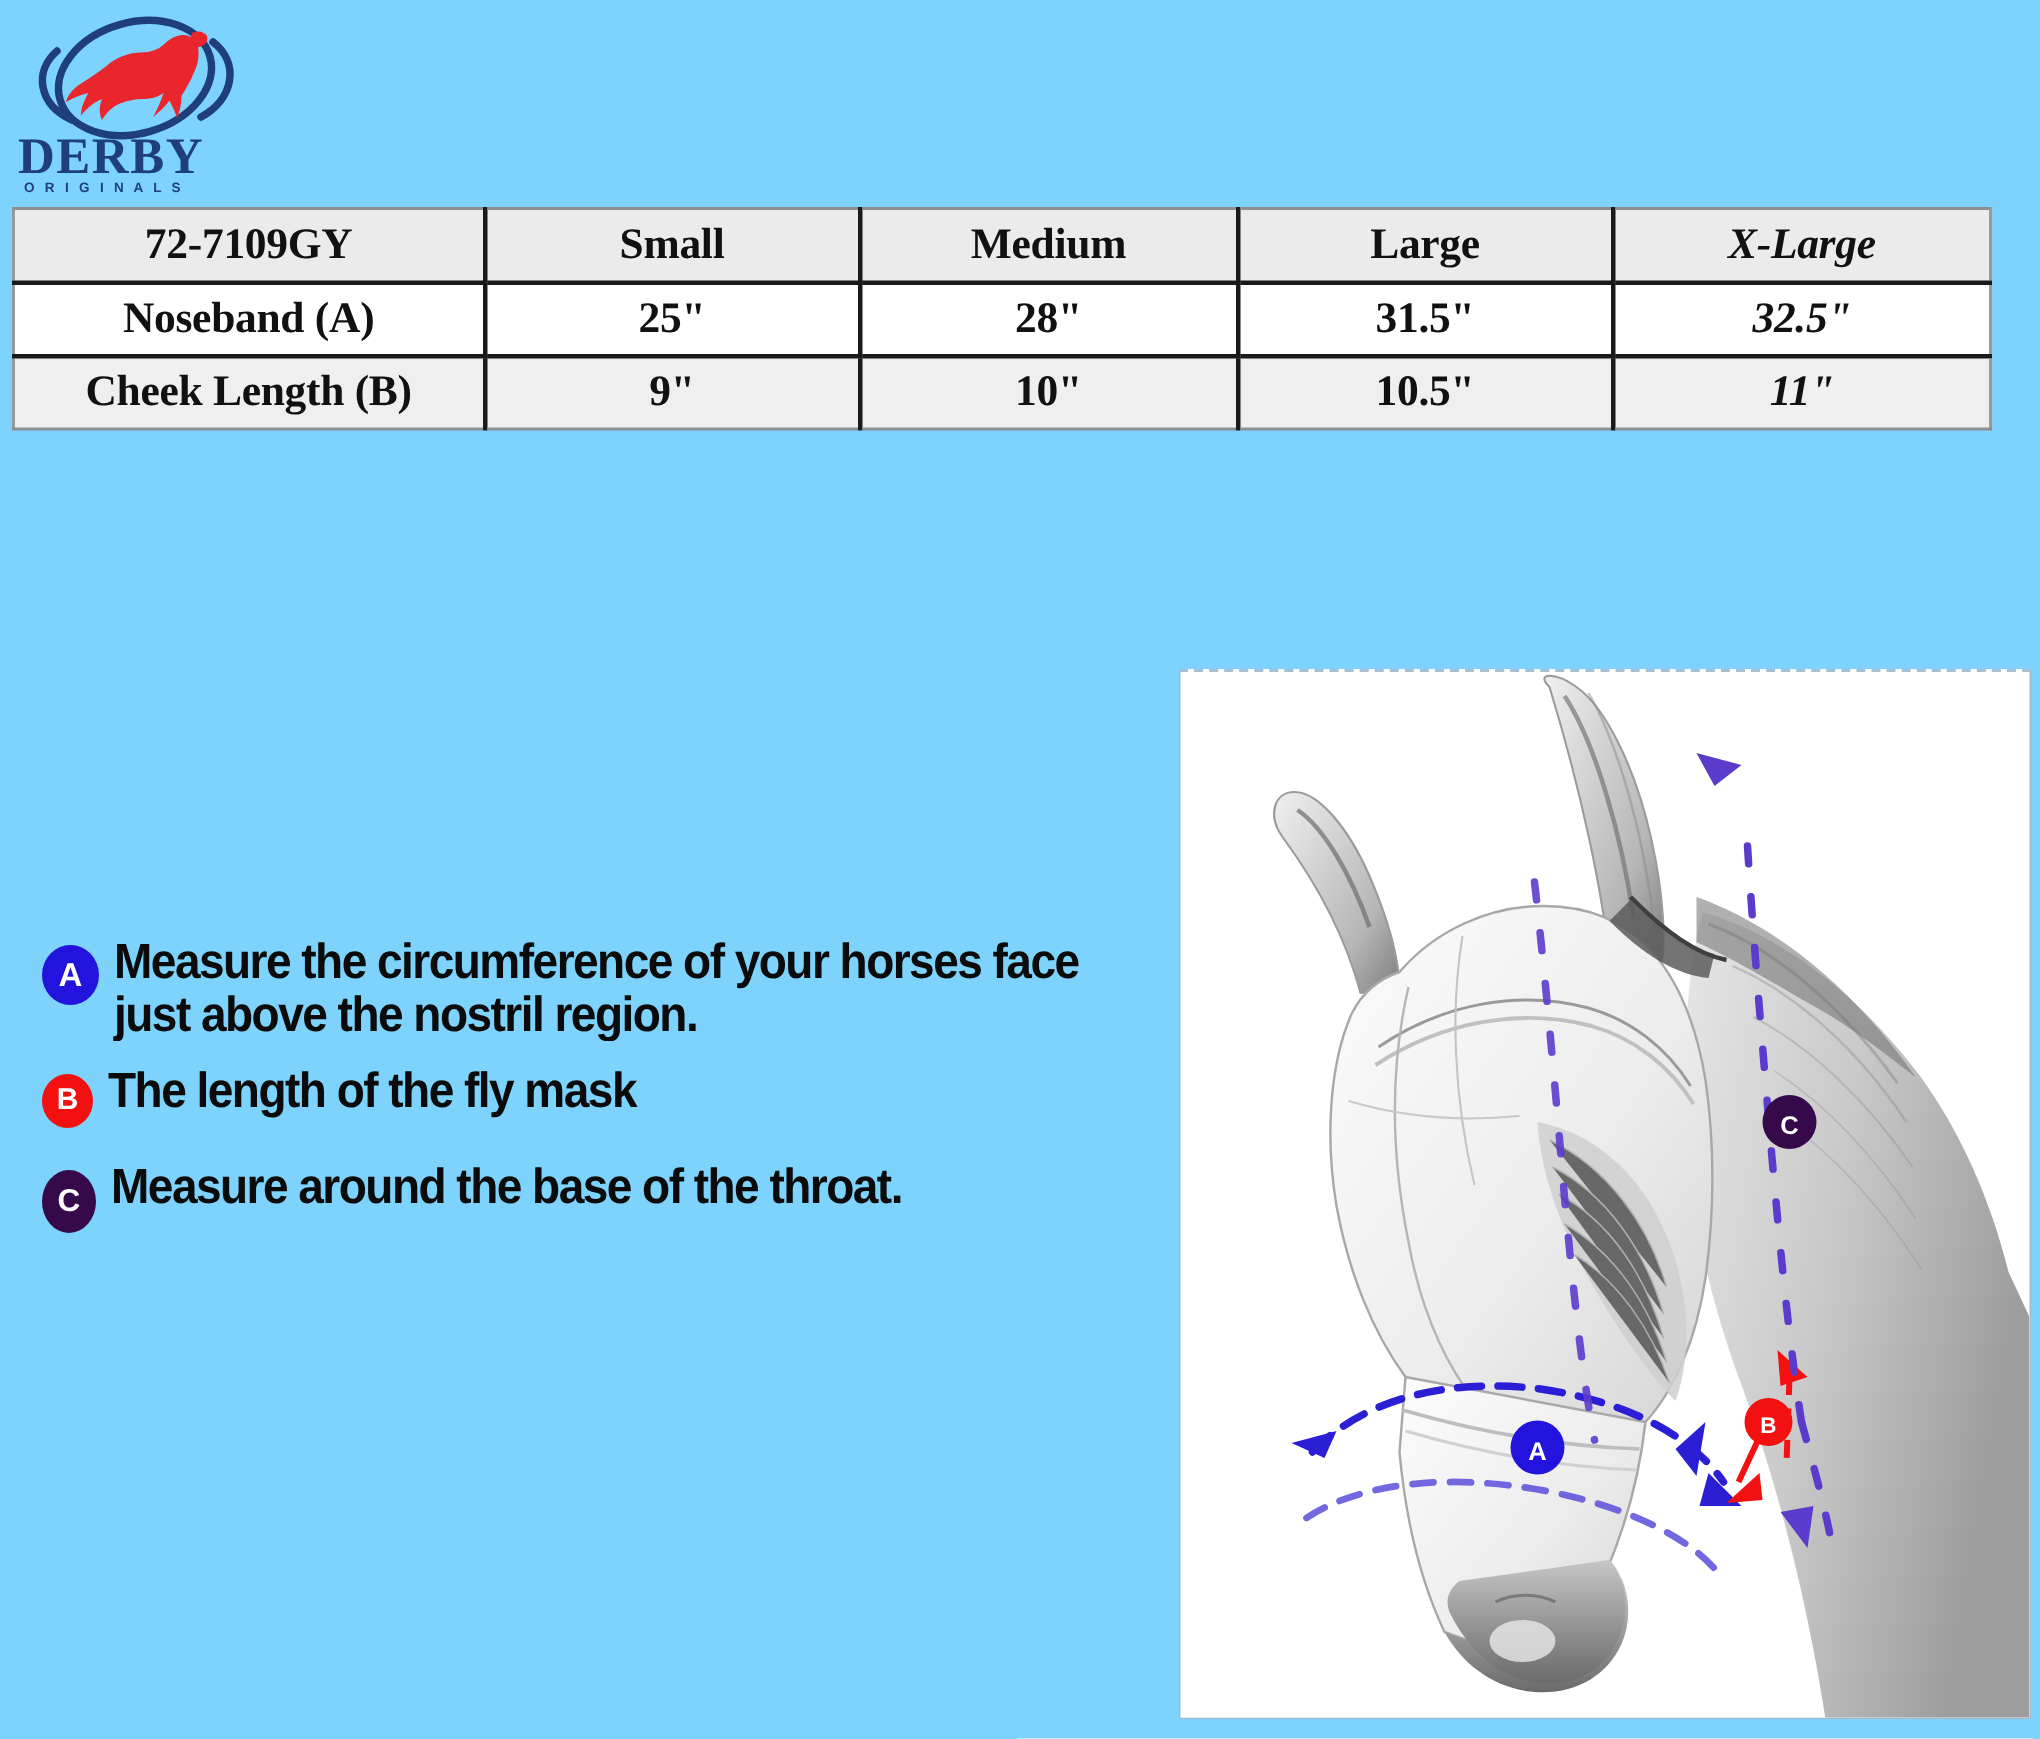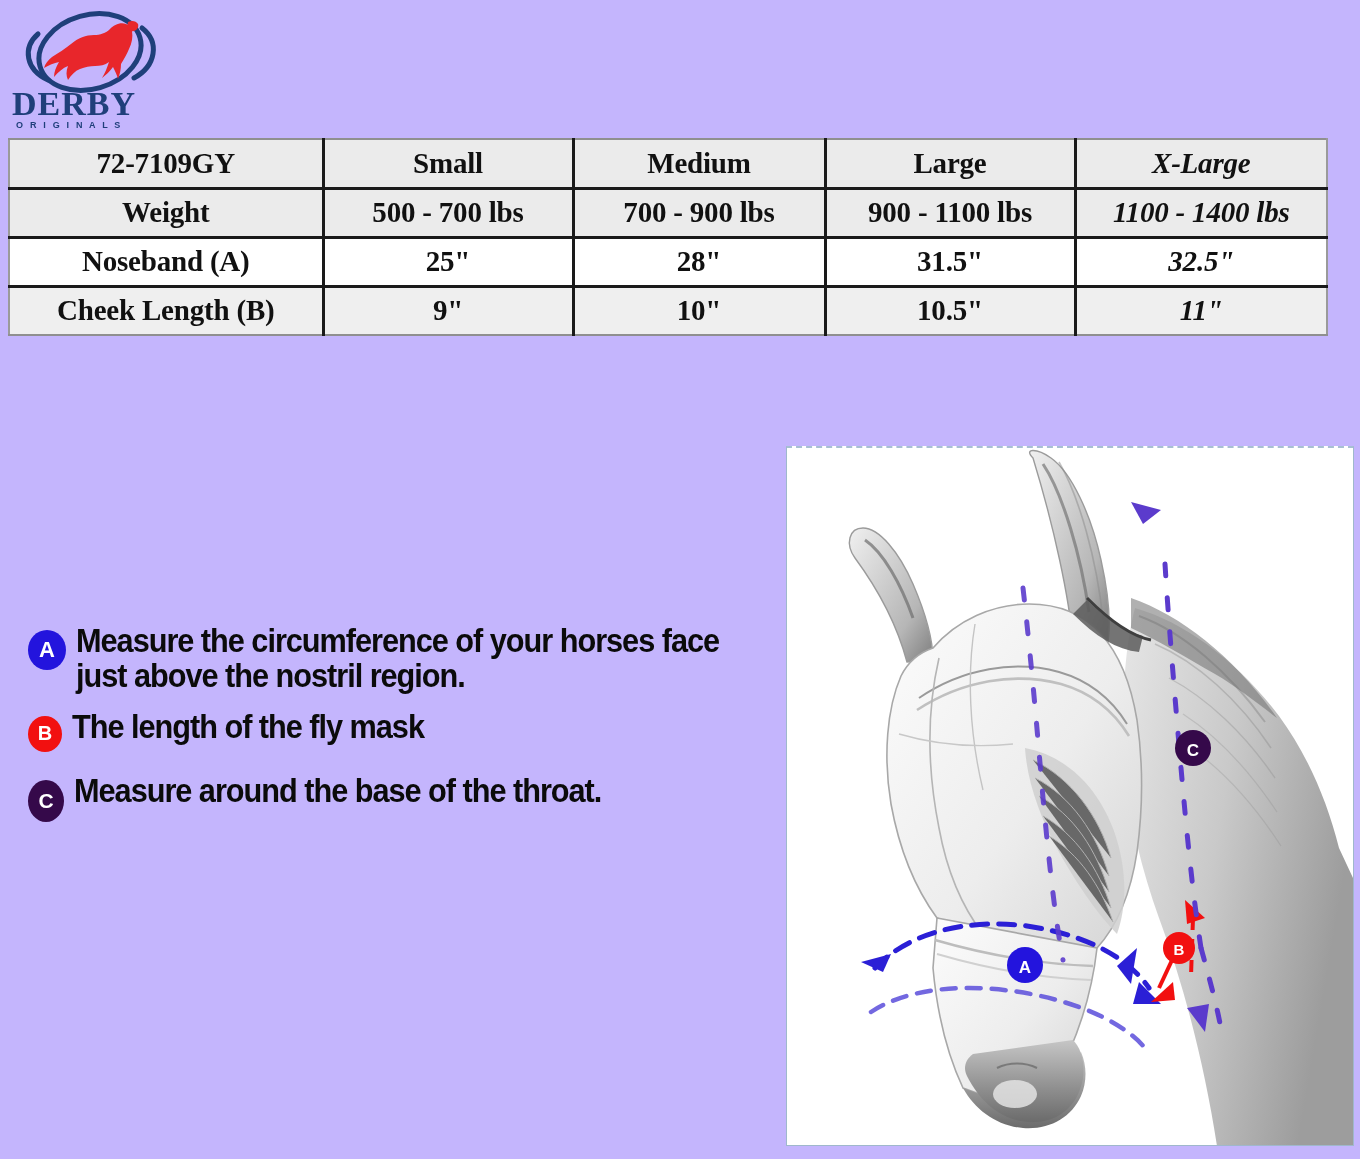--- a/index.html
+++ b/index.html
@@ -6,21 +6,21 @@
   html, body {
     margin: 0; padding: 0;
     width: 1360px; height: 1159px;
     background: #ffffff;
     font-family: "Liberation Sans", sans-serif;
     overflow: hidden;
   }
   #page {
     position: relative;
     width: 1360px; height: 1159px;
-    background: #c4b5fd;
+    background: #7dd3fc;
   }
 
   
   #logo {
     position: absolute;
     left: 8px; top: 8px;
     width: 180px; height: 122px;
   }
   #logo svg { display: block; }
 
@@ -168,27 +168,20 @@
   <tbody>
     <tr class="gray">
       <td class="lbl">72-7109GY</td>
       <td>Small</td>
       <td>Medium</td>
       <td>Large</td>
       <td>X-Large</td>
     </tr>
 
 
-    <tr class="gray">
-      <td class="lbl">Weight</td>
-      <td>500 - 700 lbs</td>
-      <td>700 - 900 lbs</td>
-      <td>900 - 1100 lbs</td>
-      <td>1100 - 1400 lbs</td>
-    </tr>
 
     <tr class="white">
       <td class="lbl lbl-noseband">Noseband (A)</td>
       <td>25"</td>
       <td>28"</td>
       <td>31.5"</td>
       <td>32.5"</td>
     </tr>
 
     <tr class="grayrow">

